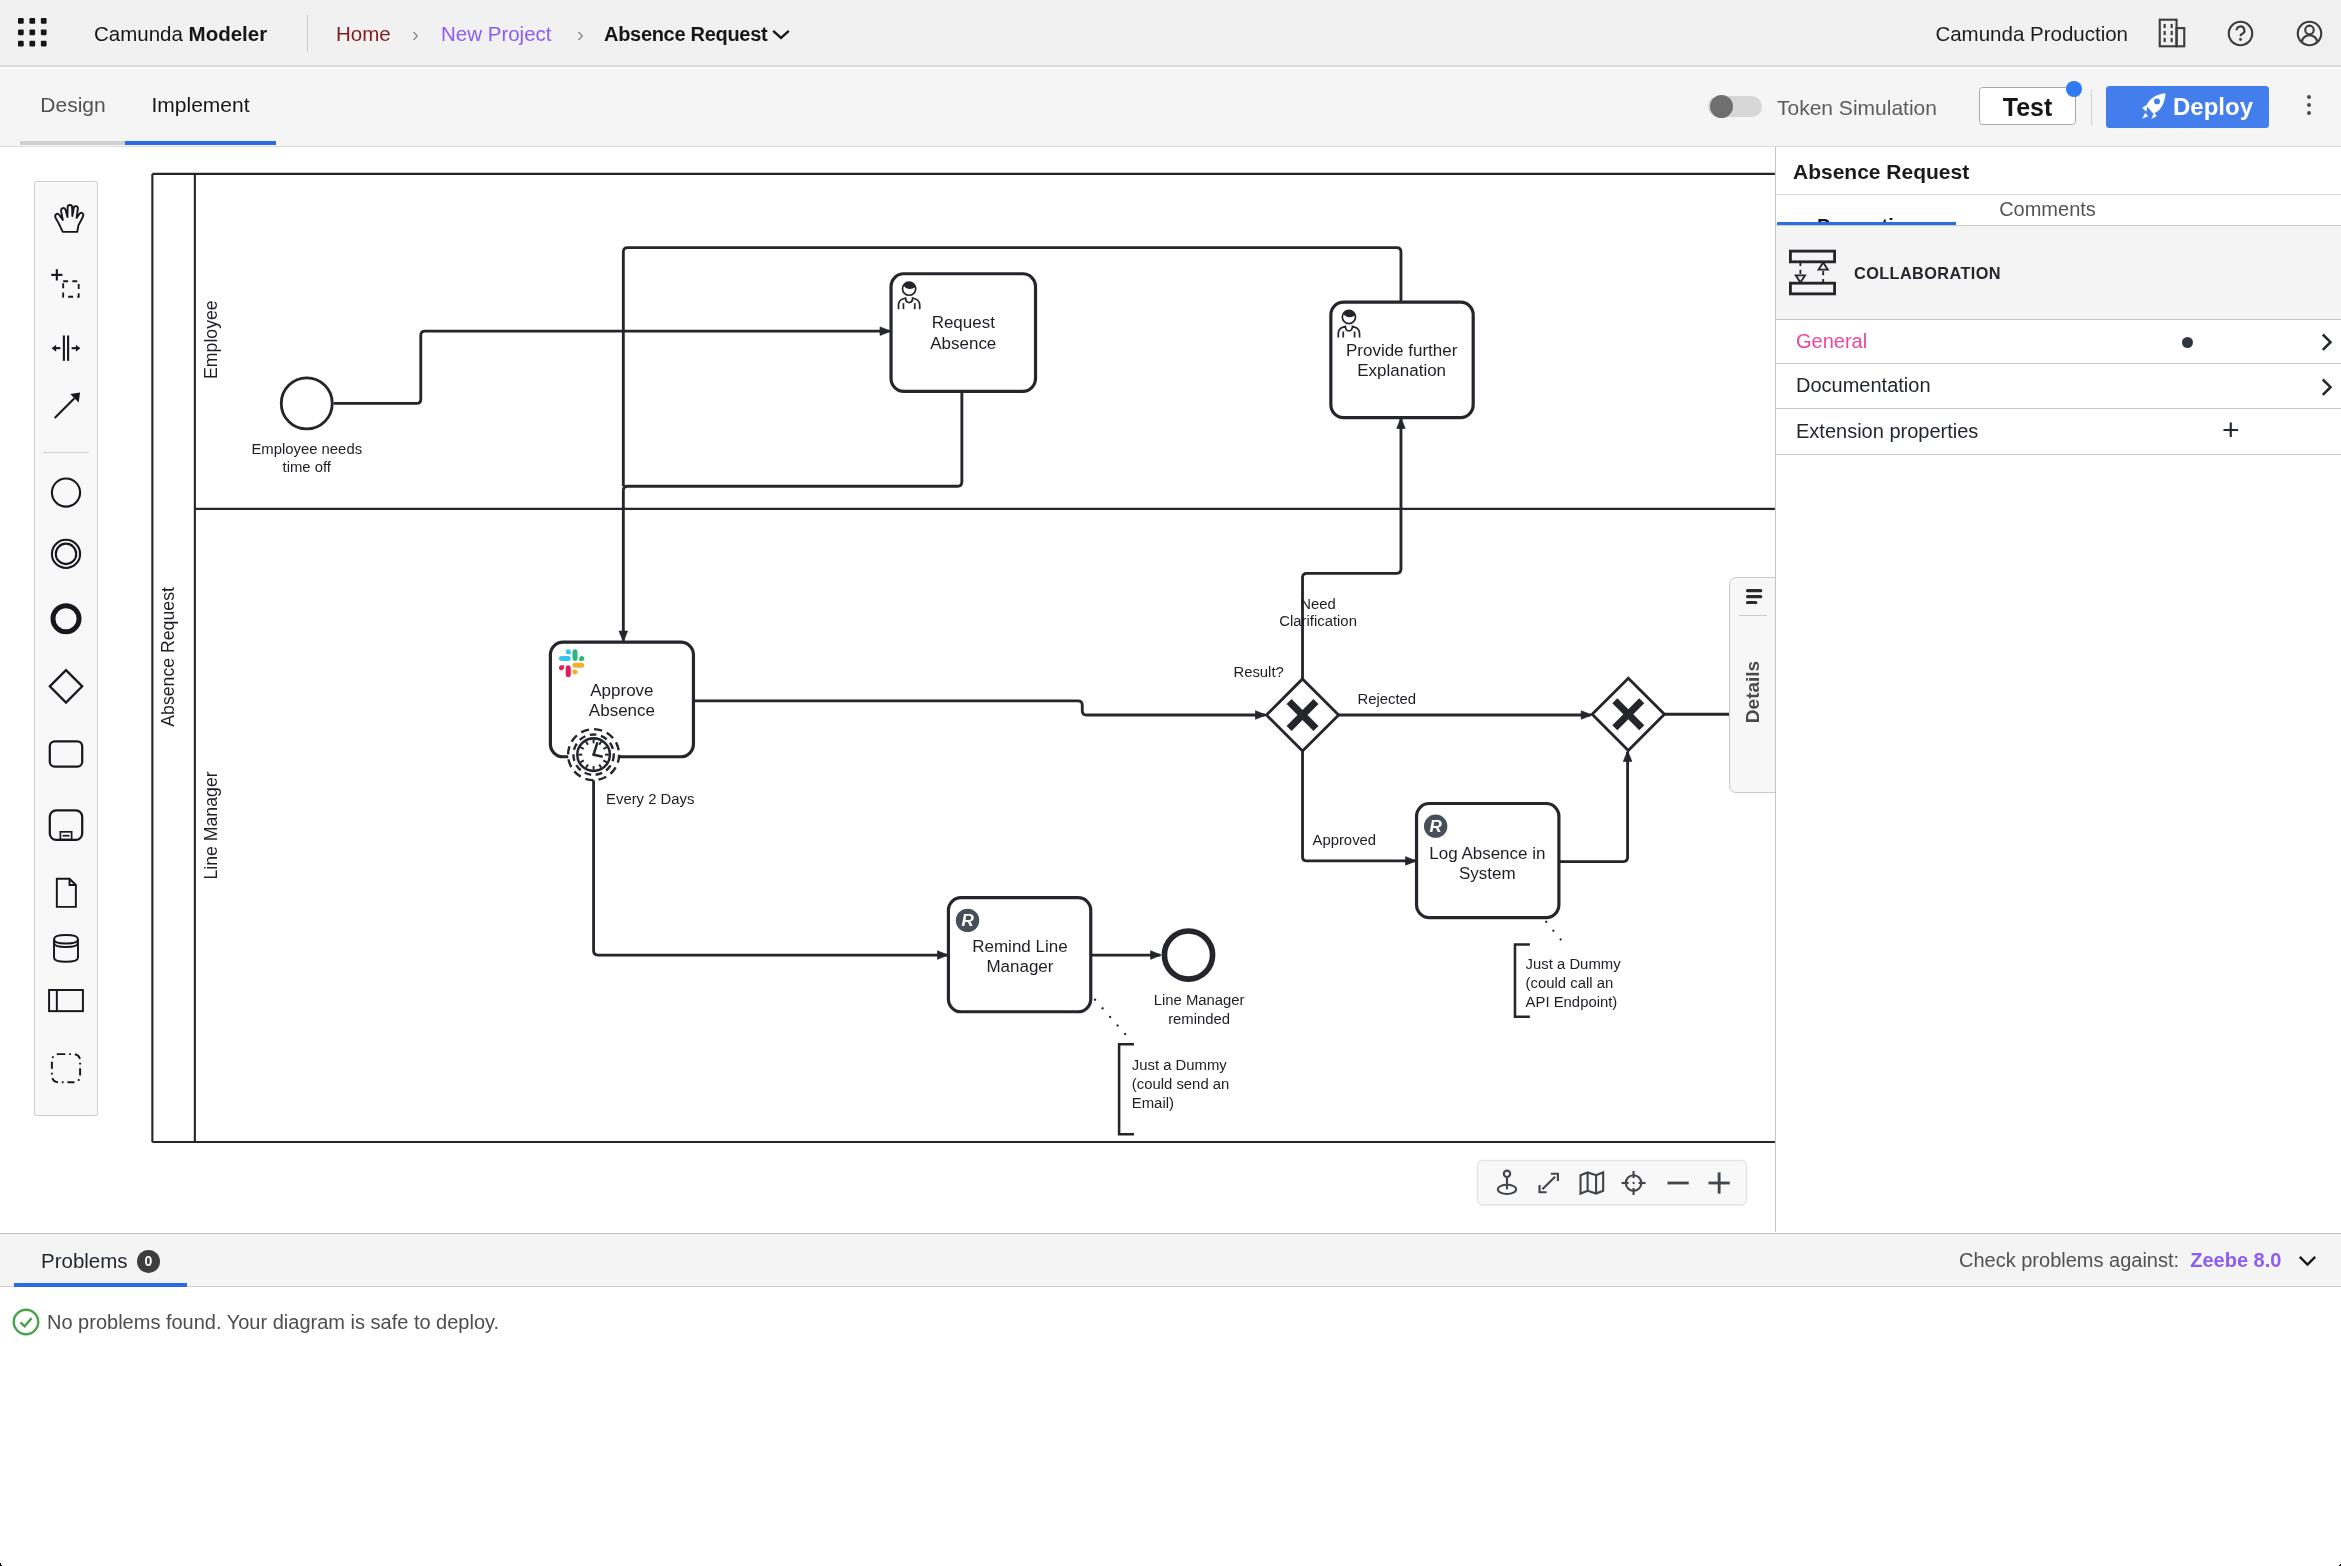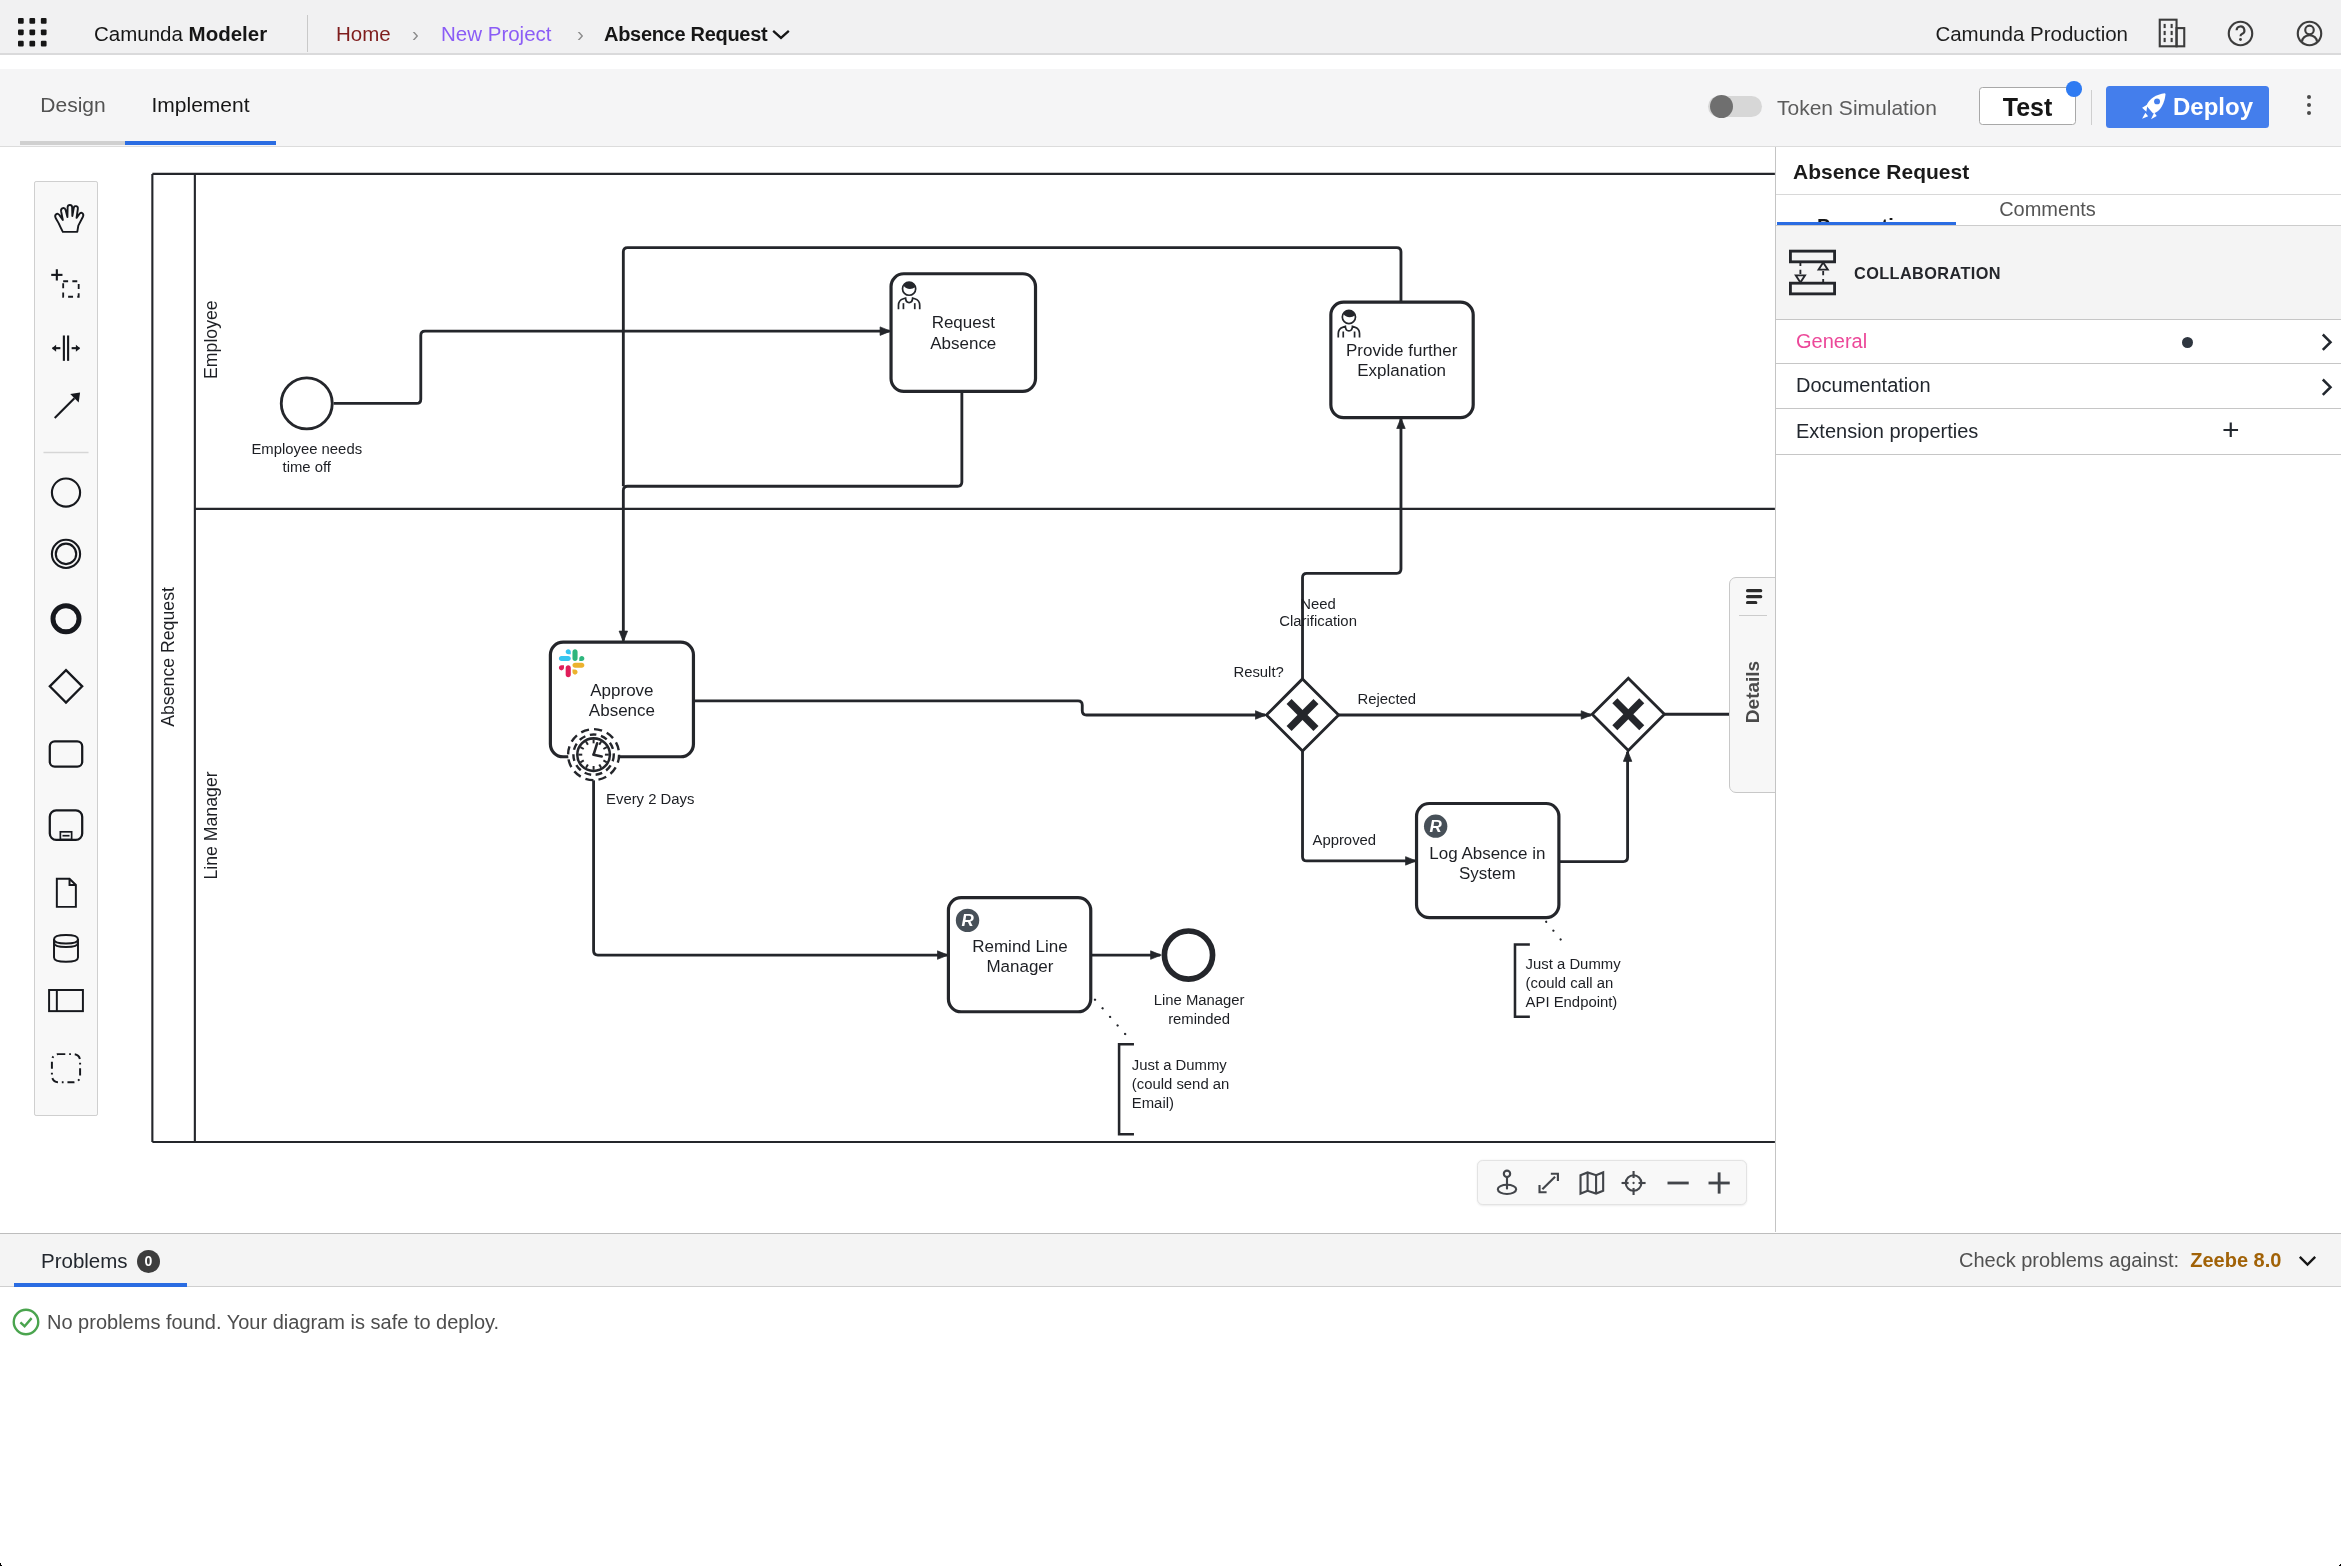--- a/index.html
+++ b/index.html
@@ -3,21 +3,21 @@
 <meta charset="utf-8">
 <style>
   * { margin:0; padding:0; box-sizing:border-box; }
   html,body { width:2342px; height:1567px; background:#fff; font-family:"Liberation Sans", sans-serif; }
   body { position:relative; overflow:hidden; }
   .abs { position:absolute; }
 </style>
 </head>
 <body>
 
-<div class="abs" style="left:0;top:0;width:2342px;height:55px;background:#f1f1f2;border-bottom:2.1px solid #dadadb;">
+<div class="abs" style="left:0;top:0;width:2342px;height:67px;background:#f1f1f2;border-bottom:2.1px solid #dadadb;">
 
   <svg class="abs" style="left:17.7px;top:17.7px" width="30" height="30" viewBox="0 0 42 42">
     <g fill="#161616">
       <rect x="0" y="0" width="8" height="8" rx="1.5"></rect>
         <rect x="16" y="0" width="8" height="8" rx="1.5"></rect>
         <rect x="32" y="0" width="8" height="8" rx="1.5"></rect>
       <rect x="0" y="16" width="8" height="8" rx="1.5"></rect>
         <rect x="16" y="16" width="8" height="8" rx="1.5"></rect>
         <rect x="32" y="16" width="8" height="8" rx="1.5"></rect>
       <rect x="0" y="32" width="8" height="8" rx="1.5"></rect>
@@ -411,21 +411,21 @@
   <div class="abs" style="left:20px;top:261px;height:46px;line-height:46px;font-size:20px;color:#22272e;text-align:center;">Extension properties</div>
   <div class="abs" style="left:446px;top:261px;height:46px;line-height:44px;font-size:30px;font-weight:300;color:#22272e;">+</div>
   <div class="abs" style="left:0;top:307px;width:567px;height:0.7px;background:#c6c6c6;"></div>
 </div>
 
 <div class="abs" style="left:0;top:1233px;width:2342px;height:334px;background:#fff;border-top:0.7px solid #bdbdbd;">
   <div class="abs" style="left:0;top:0;width:2342px;height:53px;background:#f4f4f4;border-bottom:0.7px solid #cfcfcf;"></div>
   <div class="abs" style="left:41px;top:0;height:53px;line-height:53px;font-size:20.5px;color:#22272e;">Problems</div>
   <div class="abs" style="left:137px;top:15.6px;width:23px;height:23px;border-radius:50%;background:#3d3d3d;color:#fff;font-size:14px;font-weight:700;text-align:center;line-height:23px;">0</div>
   <div class="abs" style="left:13.5px;top:49px;width:173px;height:4.3px;background:#2a6ce2;"></div>
-  <div class="abs" style="left:1959px;top:0;height:53px;line-height:53px;font-size:20px;color:#515151;">Check problems against:&nbsp;&nbsp;<b style="color:#a16207;">Zeebe 8.0</b></div>
+  <div class="abs" style="left:1959px;top:0;height:53px;line-height:53px;font-size:20px;color:#515151;">Check problems against:&nbsp;&nbsp;<b style="color:#8b5cf6;">Zeebe 8.0</b></div>
   <svg class="abs" style="left:2297px;top:20px" width="21" height="14" viewBox="0 0 30 20">
       <path d="M4 4 L15 15 L26 4" fill="none" stroke="#161616" stroke-width="3.4"></path>
     </svg>
   <svg class="abs" style="left:12px;top:74px" width="28" height="28" viewBox="0 0 40 40">
     <circle cx="20" cy="20" r="17.5" fill="none" stroke="#4aa44e" stroke-width="3.4"></circle>
     <path d="M12 20.5 L18 26 L28 14.5" fill="none" stroke="#4aa44e" stroke-width="3.4"></path>
   </svg>
   <div class="abs" style="left:47px;top:74px;height:28px;line-height:28px;font-size:20px;color:#4d4d4d;">No problems found. Your diagram is safe to deploy.</div>
 </div>
 

